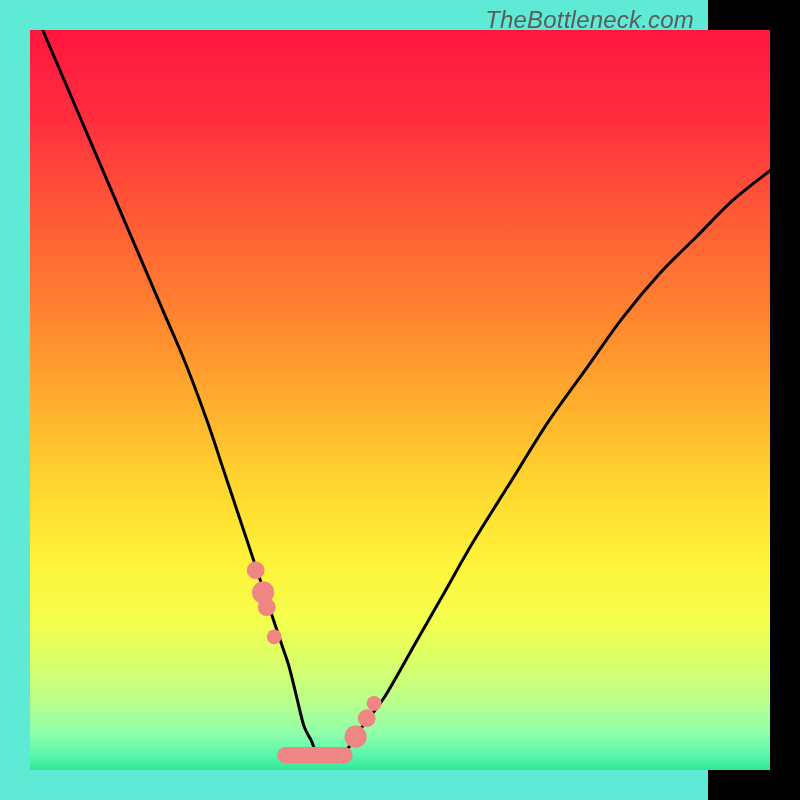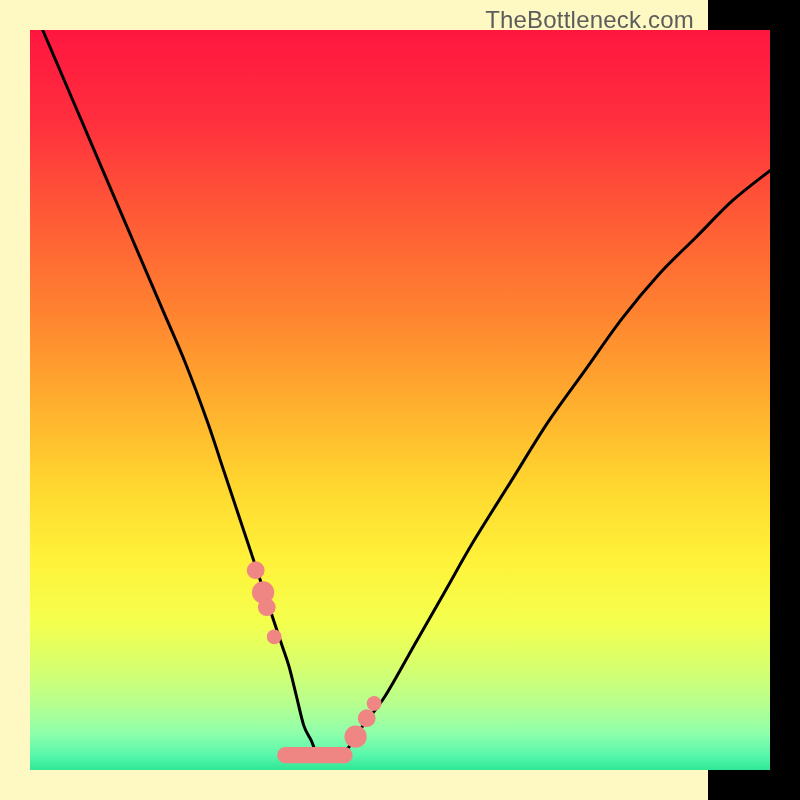--- a/index.html
+++ b/index.html
@@ -10,21 +10,22 @@
     background: #000;
     overflow: hidden;
     font-family: Arial, Helvetica, sans-serif;
   }
   .frame {
     position: absolute;
     left: 0;
     top: 0;
     width: 708px;
     height: 800px;
-    background: #fef9c3;
+    background: #5eead4;
+    font-style: italic;
   }
   .plot-area {
     position: absolute;
     left: 30px;
     top: 30px;
     width: 740px;
     height: 740px;
     overflow: hidden;
   }
   .gradient-bg {

